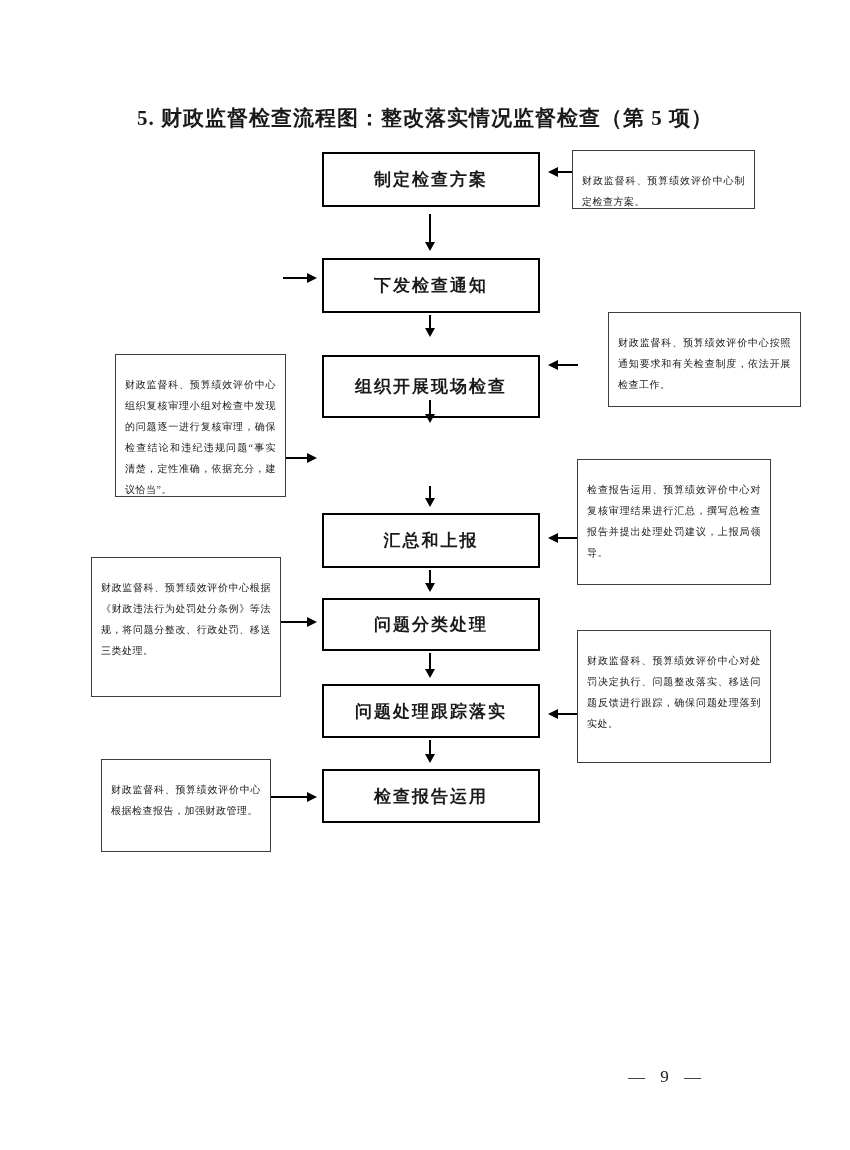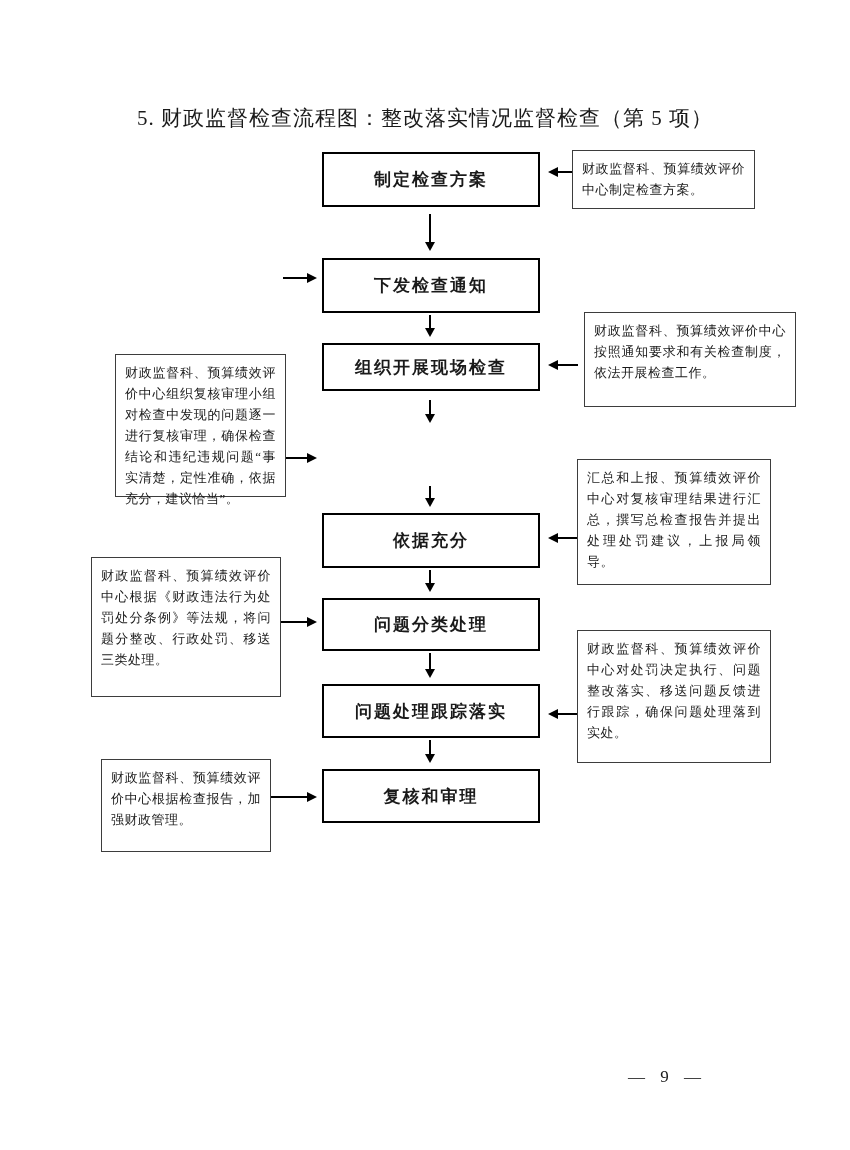--- a/index.html
+++ b/index.html
@@ -8,35 +8,35 @@
     background:#ffffff;
     font-family:"Liberation Serif","DejaVu Serif",serif;
     color:#1a1a1a;
     position:relative;
     overflow:hidden;
   }
   .page { position:absolute; left:0; top:0; width:850px; height:1150px; }
 
   .doc-title {
     position:absolute; top:104px; left:0; width:850px;
-    text-align:center; font-size:21px; font-weight:normal;
+    text-align:center; font-size:21px; font-weight:bold;
     letter-spacing:1px; white-space:nowrap;
   }
 
   .flow-box {
     position:absolute; left:322px; width:218px;
     border:2px solid #000; box-sizing:border-box; background:#fff;
     display:flex; align-items:center; justify-content:center;
     font-size:17px; font-weight:bold; letter-spacing:2px;
   }
 
   .note {
     position:absolute; border:1.5px solid #3d3d3d; box-sizing:border-box;
-    background:#fff; padding:7px 9px;
-    font-size:13px; line-height:21px; letter-spacing:0.5px;
+    background:#fff; padding:19px 9px;
+    font-size:10px; line-height:21px; letter-spacing:0.5px;
     text-align:justify;
   }
 
   .v-arrow { position:absolute; left:429px; width:0; border-left:2px solid #000; }
   .v-arrow::after {
     content:""; position:absolute; left:-6px; bottom:-9px; width:0; height:0;
     border:5px solid transparent; border-top:9px solid #000;
   }
 
   .h-arrow { position:absolute; height:0; border-top:2px solid #000; }
@@ -61,55 +61,55 @@
 <div class="page">
 
   <div class="doc-title">5. 财政监督检查流程图：整改落实情况监督检查（第 5 项）</div>
 
   <div class="flow-box" style="top:258px;height:55px">
     <span>下发检查通知</span>
   </div>
   <div class="flow-box" style="top:152px;height:55px">
     <span>制定检查方案</span>
   </div>
-  <div class="flow-box" style="top:343px;height:48px">
+  <div class="flow-box" style="top:355px;height:63px">
     <span>组织开展现场检查</span>
   </div>
   <div class="flow-box" style="top:513px;height:55px">
-    <span>依据充分</span>
+    <span>汇总和上报</span>
   </div>
   <div class="flow-box" style="top:598px;height:53px">
     <span>问题分类处理</span>
   </div>
   <div class="flow-box" style="top:684px;height:54px">
     <span>问题处理跟踪落实</span>
   </div>
   <div class="flow-box" style="top:769px;height:54px">
-    <span>复核和审理</span>
+    <span>检查报告运用</span>
   </div>
 
   <div class="v-arrow" style="top:214px;height:33px"></div>
   <div class="v-arrow" style="top:315px;height:18px"></div>
   <div class="v-arrow" style="top:400px;height:19px"></div>
   <div class="v-arrow" style="top:486px;height:17px"></div>
   <div class="v-arrow" style="top:570px;height:18px"></div>
   <div class="v-arrow" style="top:653px;height:21px"></div>
   <div class="v-arrow" style="top:740px;height:19px"></div>
 
   <div class="note" style="left:572px;top:150px;width:183px;height:59px">
     <span>财政监督科、预算绩效评价中心制定检查方案。</span>
   </div>
-  <div class="note" style="left:584px;top:312px;width:212px;height:95px">
+  <div class="note" style="left:608px;top:312px;width:193px;height:95px">
     <span>财政监督科、预算绩效评价中心按照通知要求和有关检查制度，依法开展检查工作。</span>
   </div>
   <div class="note" style="left:115px;top:354px;width:171px;height:143px">
     <span>财政监督科、预算绩效评价中心组织复核审理小组对检查中发现的问题逐一进行复核审理，确保检查结论和违纪违规问题“事实清楚，定性准确，依据充分，建议恰当”。</span>
   </div>
   <div class="note" style="left:577px;top:459px;width:194px;height:126px">
-    <span>汇总和上报、预算绩效评价中心对复核审理结果进行汇总，撰写总检查报告并提出处理处罚建议，上报局领导。</span>
+    <span>检查报告运用、预算绩效评价中心对复核审理结果进行汇总，撰写总检查报告并提出处理处罚建议，上报局领导。</span>
   </div>
   <div class="note" style="left:91px;top:557px;width:190px;height:140px">
     <span>财政监督科、预算绩效评价中心根据《财政违法行为处罚处分条例》等法规，将问题分整改、行政处罚、移送三类处理。</span>
   </div>
   <div class="note" style="left:577px;top:630px;width:194px;height:133px">
     <span>财政监督科、预算绩效评价中心对处罚决定执行、问题整改落实、移送问题反馈进行跟踪，确保问题处理落到实处。</span>
   </div>
   <div class="note" style="left:101px;top:759px;width:170px;height:93px">
     <span>财政监督科、预算绩效评价中心根据检查报告，加强财政管理。</span>
   </div>

